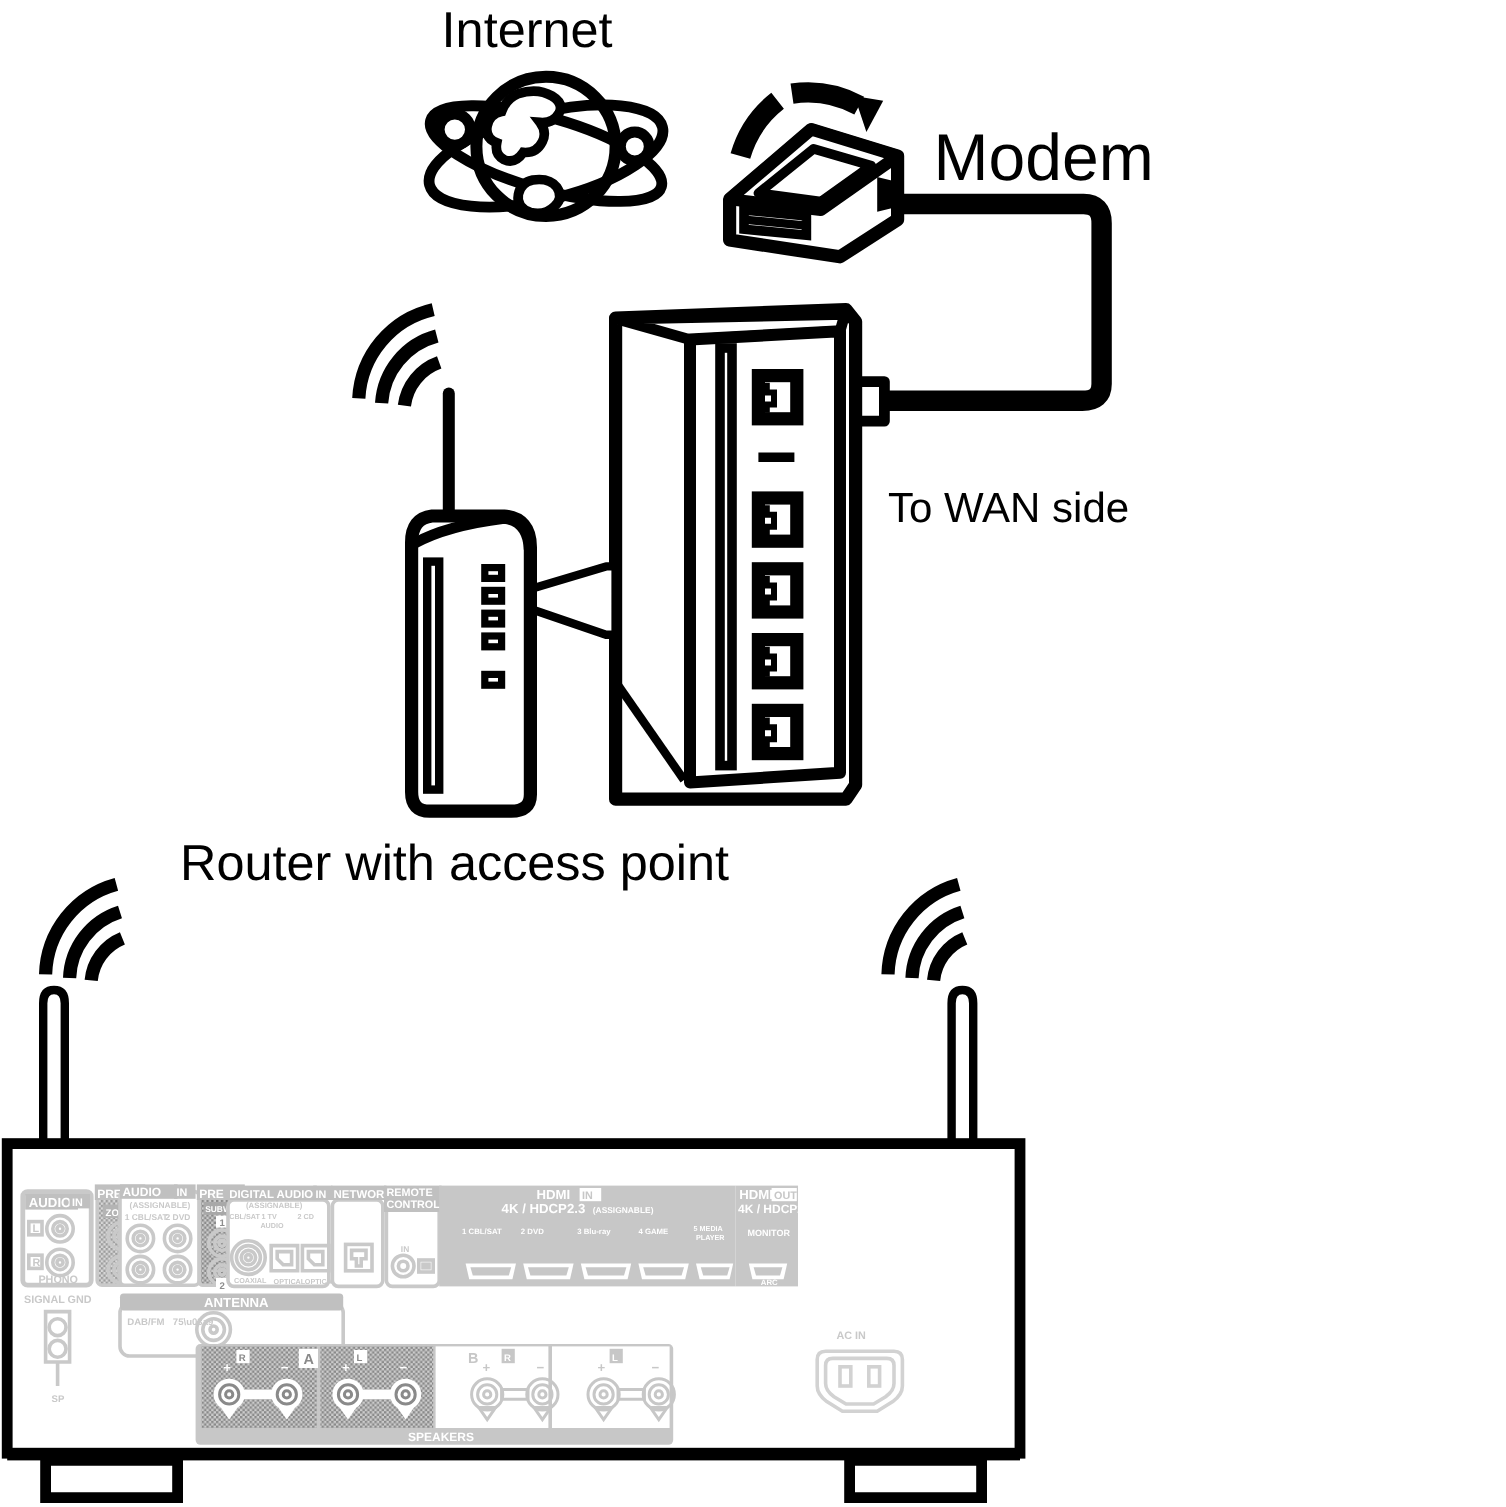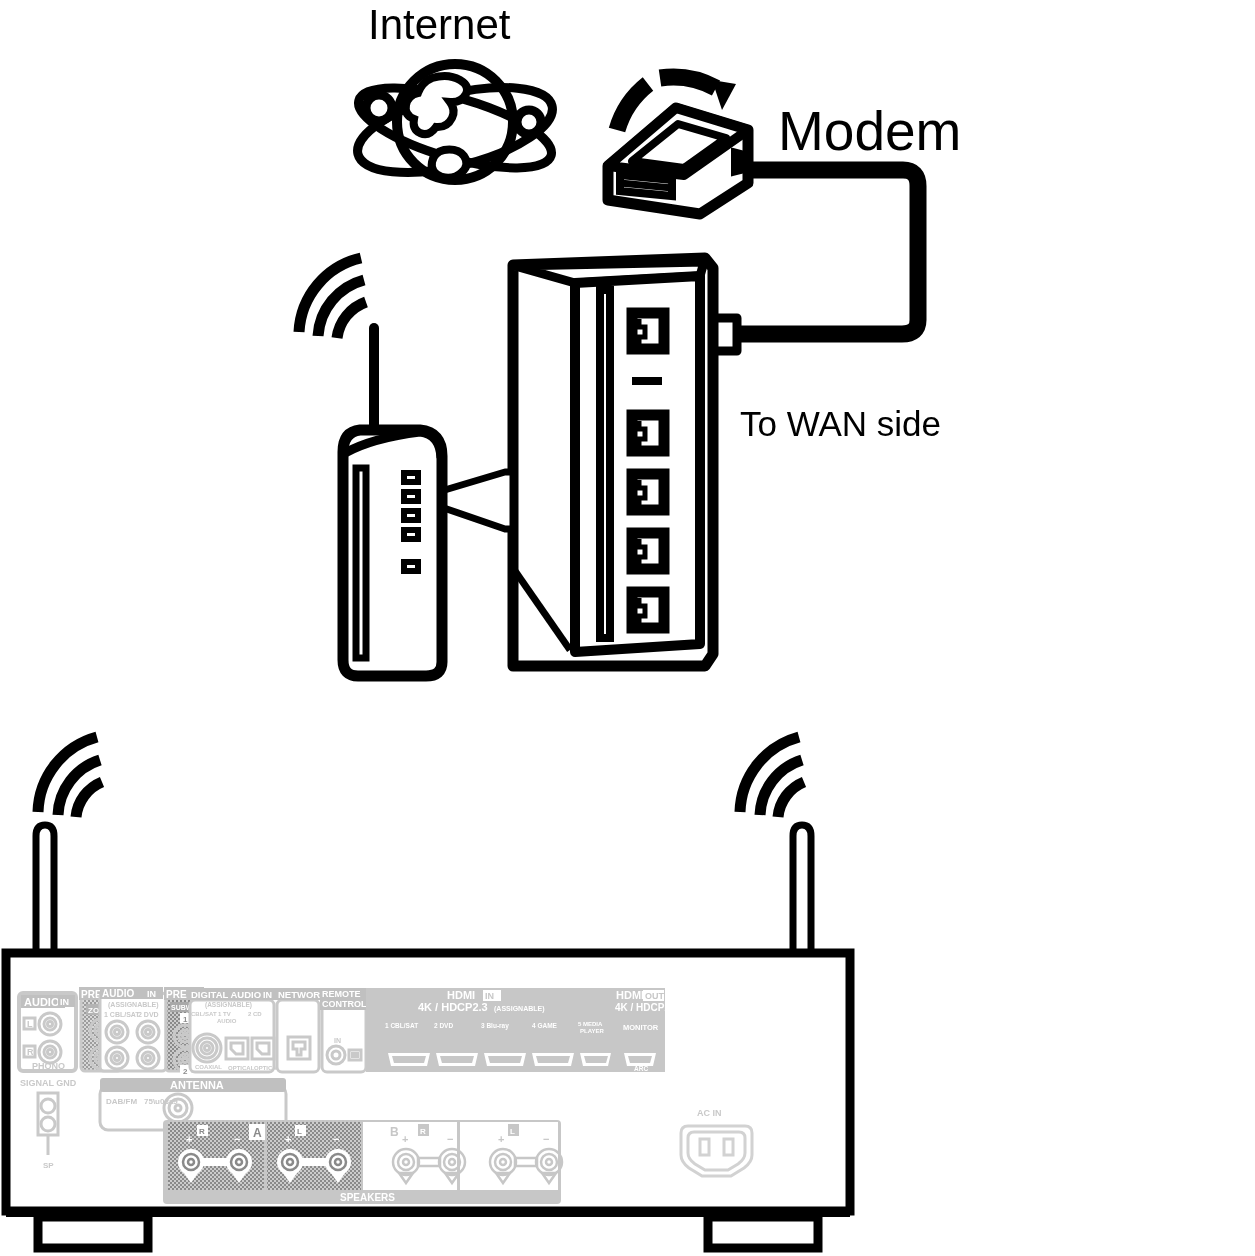--- a/index.html
+++ b/index.html
@@ -480,14 +480,15 @@
         <rect x="700" y="1139" width="9" height="16"></rect>
         <rect x="724" y="1139" width="9" height="16"></rect>
       </g>
     </g>
 
   </svg>
 
   <div class="lbl" id="label-internet">Internet</div>
   <div class="lbl" id="label-modem">Modem</div>
   <div class="lbl" id="label-wan">To WAN side</div>
+  <div class="lbl" id="label-router">Router with access point</div>
 
 </div>
 
 </body></html>

